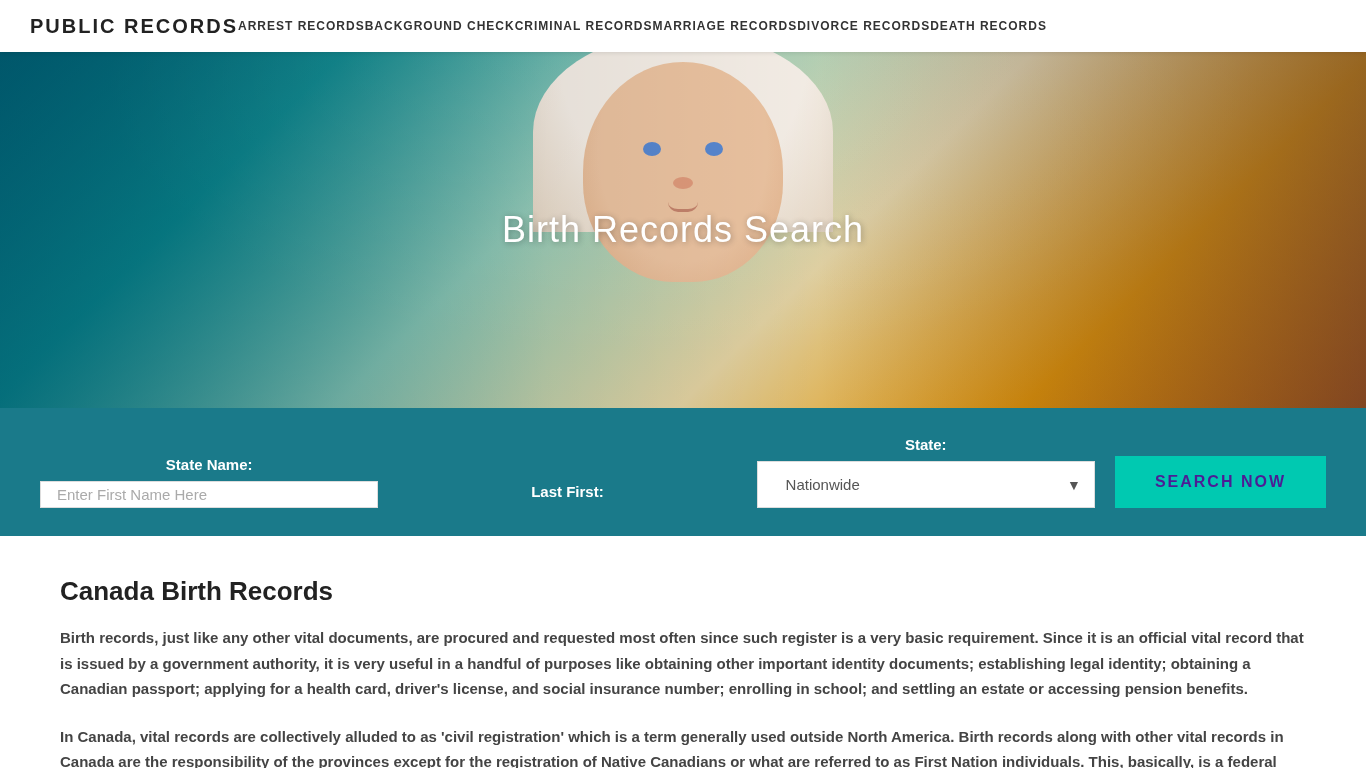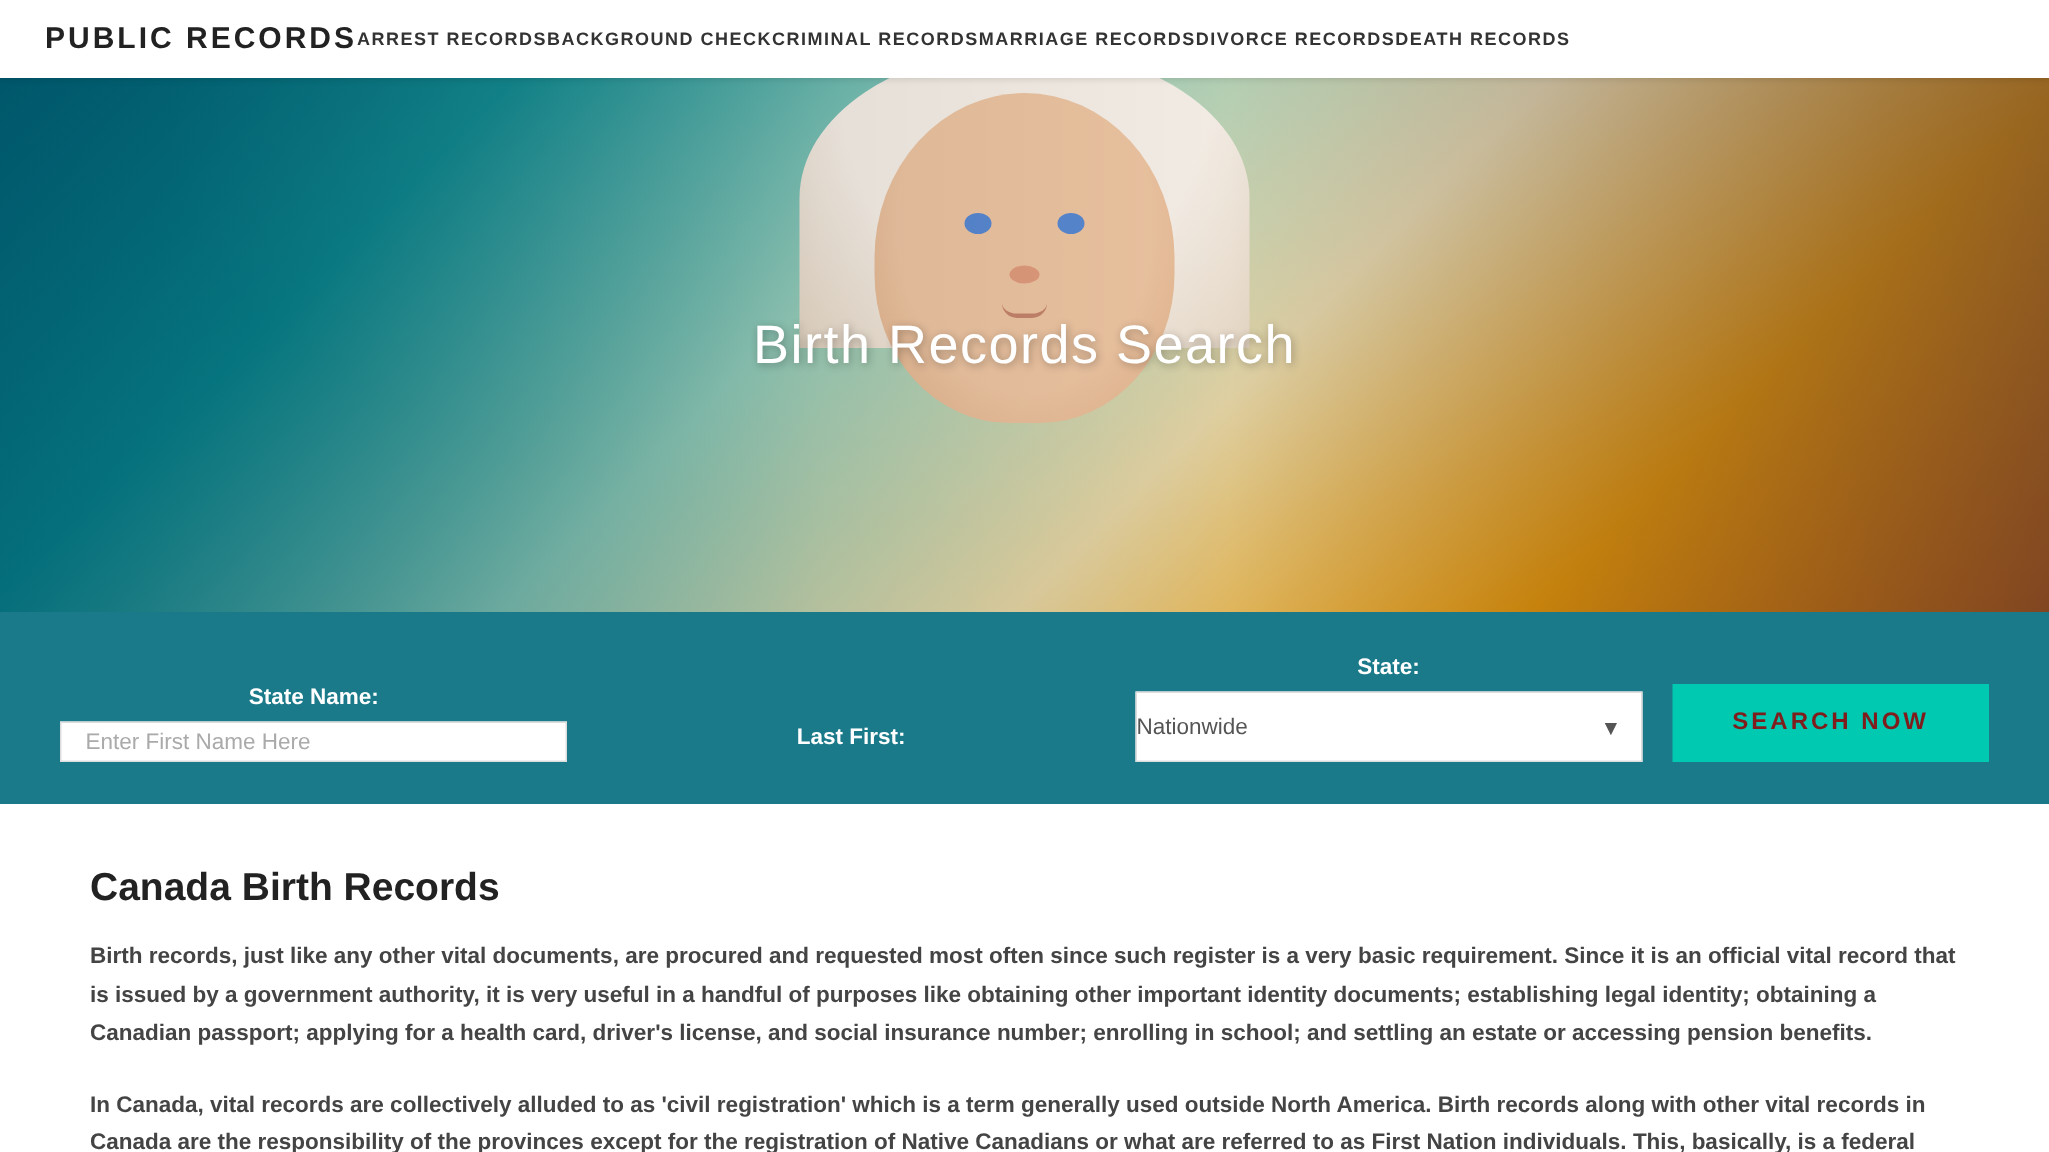--- a/index.html
+++ b/index.html
@@ -214,21 +214,21 @@
       flex: 1;
       margin-right: 20px;
     }
 
     .state-select-wrapper {
       position: relative;
     }
 
     .state-select-wrapper select {
       border: 1px solid #ddd;
-      padding: 14px 0;
+      padding: 14px 28px;
       font-size: 15px;
       color: #555;
       background: #fff;
       width: 100%;
       appearance: none;
       outline: none;
       cursor: pointer;
     }
 
     .chevron-down {
@@ -236,21 +236,21 @@
       right: 14px;
       top: 50%;
       transform: translateY(-50%);
       pointer-events: none;
       color: #555;
       font-size: 14px;
     }
 
     .search-button {
       background: #00c9b1;
-      color: #7f1d1d;
+      color: #4c1d95;
       border: none;
       padding: 14px 40px;
       font-size: 16px;
       font-weight: 800;
       letter-spacing: 2px;
       text-transform: uppercase;
       cursor: pointer;
       white-space: nowrap;
       height: 52px;
       align-self: flex-end;

